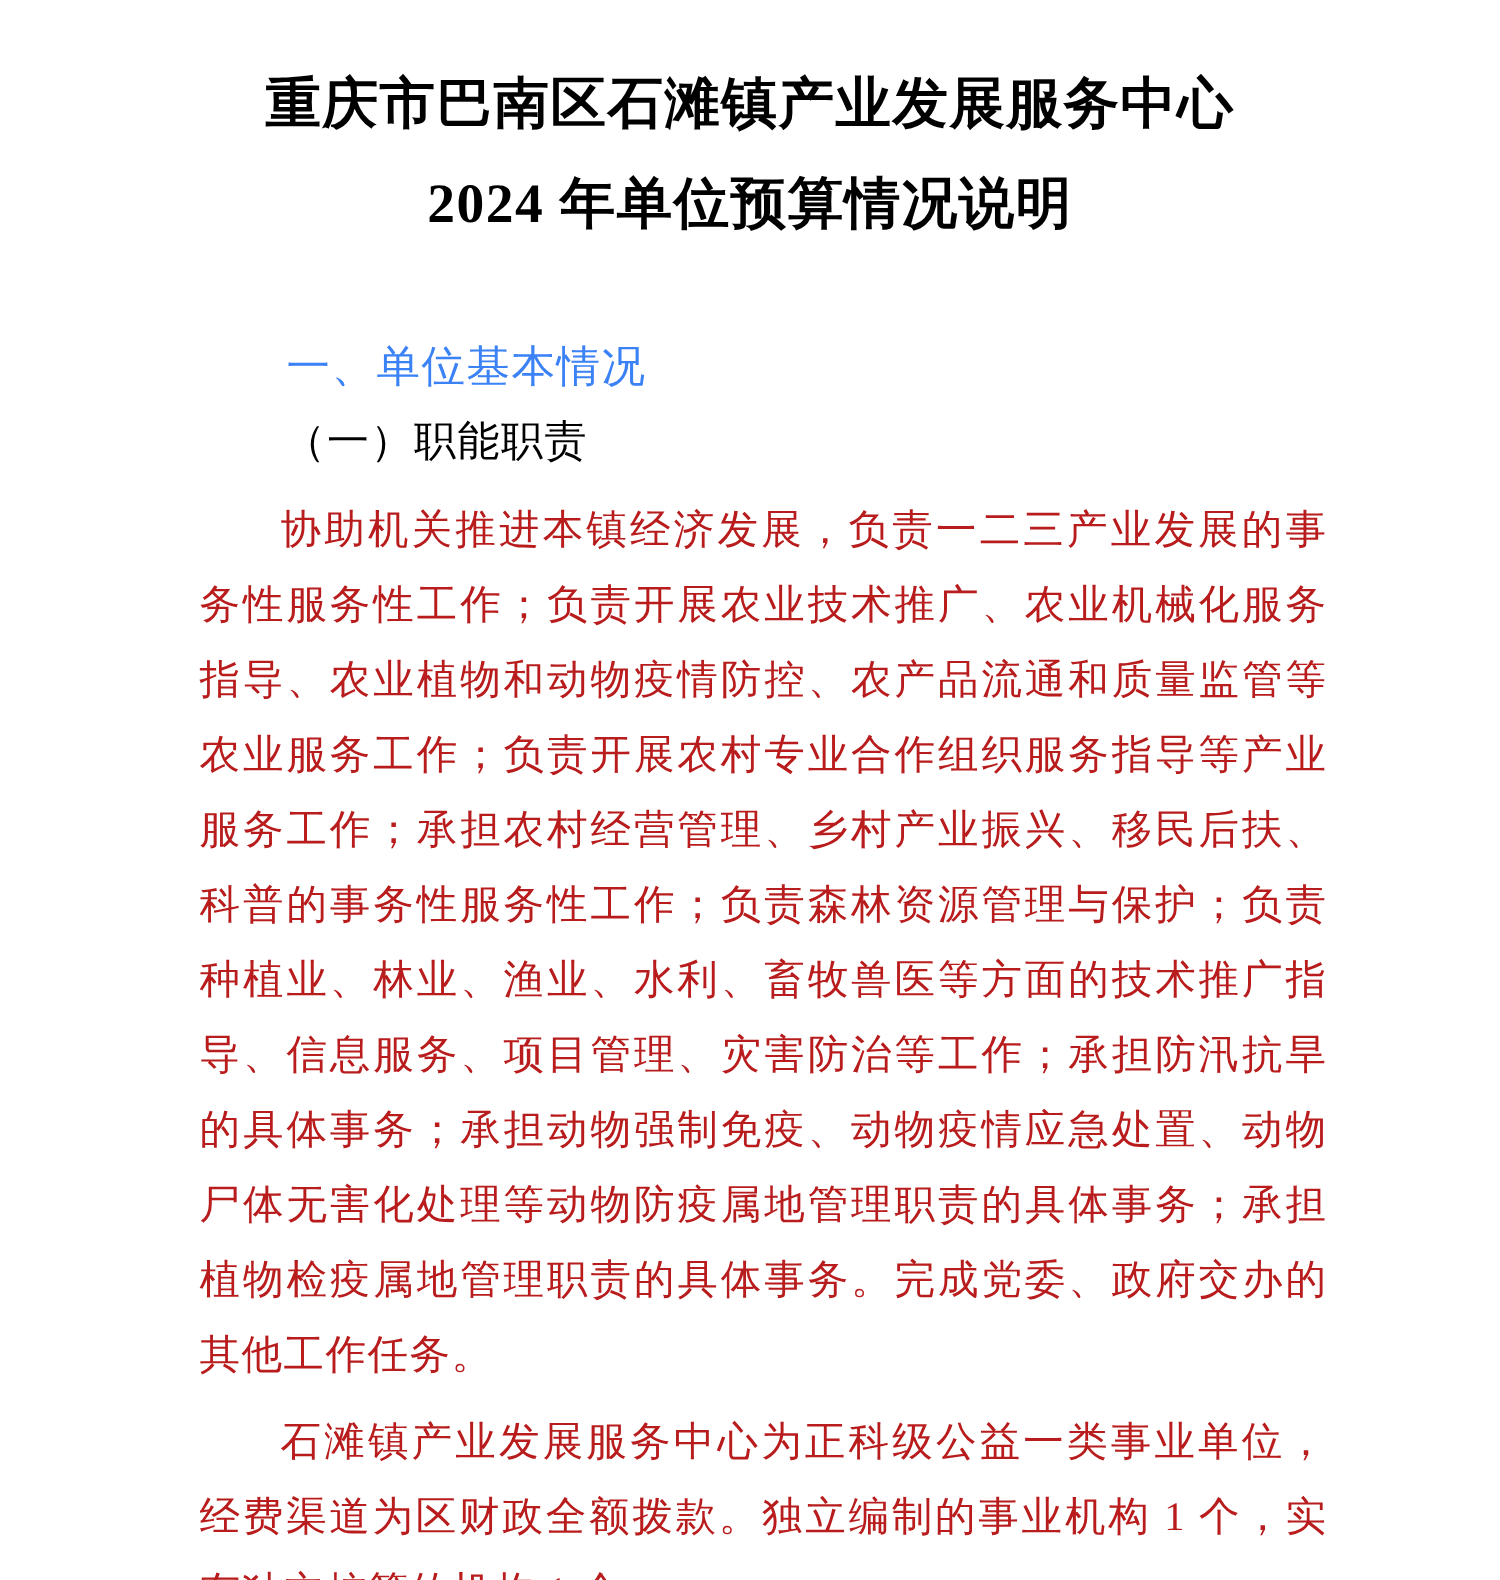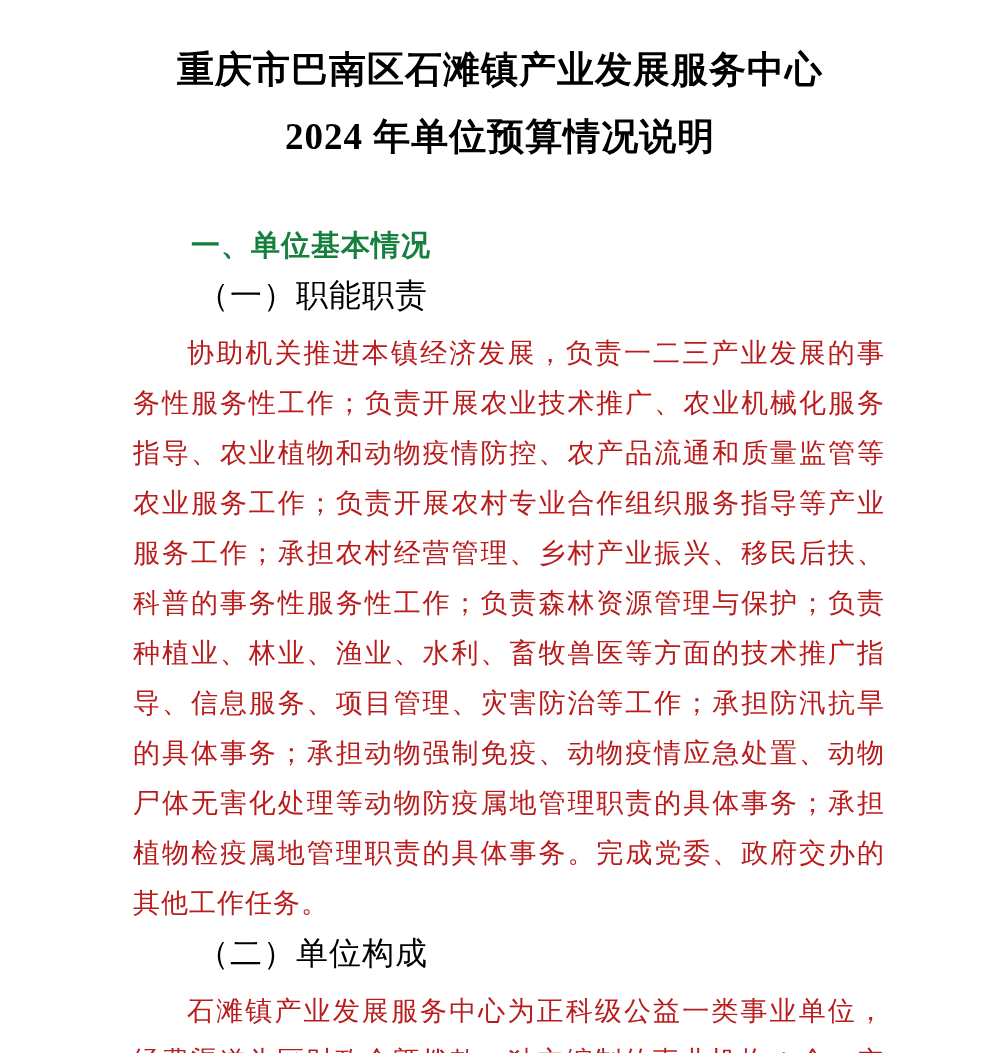--- a/index.html
+++ b/index.html
@@ -28,32 +28,32 @@
     color: #000000;
   }
   .doc-body {
     margin-left: 133px;
     width: 752px;
     margin-top: 60px;
   }
   .sec-heading {
     margin: 0;
     font-family: "Liberation Sans", "DejaVu Sans", sans-serif;
-    font-weight: bold;
+    font-weight: normal;
     font-size: 29px;
     line-height: 50px;
     text-indent: 2em;
     letter-spacing: 1px;
-    color: #15803d;
+    color: #3b82f6;
   }
   .sub-heading {
     margin: 0;
     font-family: "Liberation Serif", "DejaVu Serif", serif;
     font-weight: normal;
-    font-size: 32px;
+    font-size: 28px;
     line-height: 50px;
     text-indent: 2em;
     letter-spacing: 1px;
     color: #000000;
   }
   .body-para {
     margin: 8px 0 0 0;
     font-family: "Liberation Serif", "DejaVu Serif", serif;
     font-weight: normal;
     font-size: 27px;
@@ -76,18 +76,17 @@
   </h1>
 
   <div class="doc-body">
 
     <h2 class="sec-heading">一、单位基本情况</h2>
 
     <h3 class="sub-heading">（一）职能职责</h3>
 
     <p class="body-para">协助机关推进本镇经济发展，负责一二三产业发展的事务性服务性工作；负责开展农业技术推广、农业机械化服务指导、农业植物和动物疫情防控、农产品流通和质量监管等农业服务工作；负责开展农村专业合作组织服务指导等产业服务工作；承担农村经营管理、乡村产业振兴、移民后扶、科普的事务性服务性工作；负责森林资源管理与保护；负责种植业、林业、渔业、水利、畜牧兽医等方面的技术推广指导、信息服务、项目管理、灾害防治等工作；承担防汛抗旱的具体事务；承担动物强制免疫、动物疫情应急处置、动物尸体无害化处理等动物防疫属地管理职责的具体事务；承担植物检疫属地管理职责的具体事务。完成党委、政府交办的其他工作任务。</p>
 
-    <h3 class="sub-heading">（二）单位构成</h3>
 
     <p class="body-para">石滩镇产业发展服务中心为正科级公益一类事业单位，经费渠道为区财政全额拨款。独立编制的事业机构 1 个，实有独立核算的机构 1 个。</p>
 
   </div>
 </div>
 
 </body></html>

